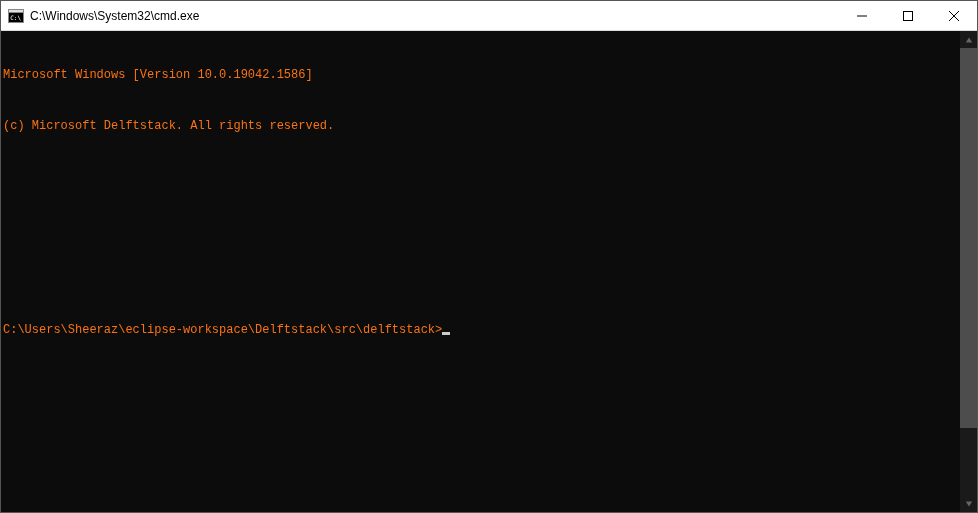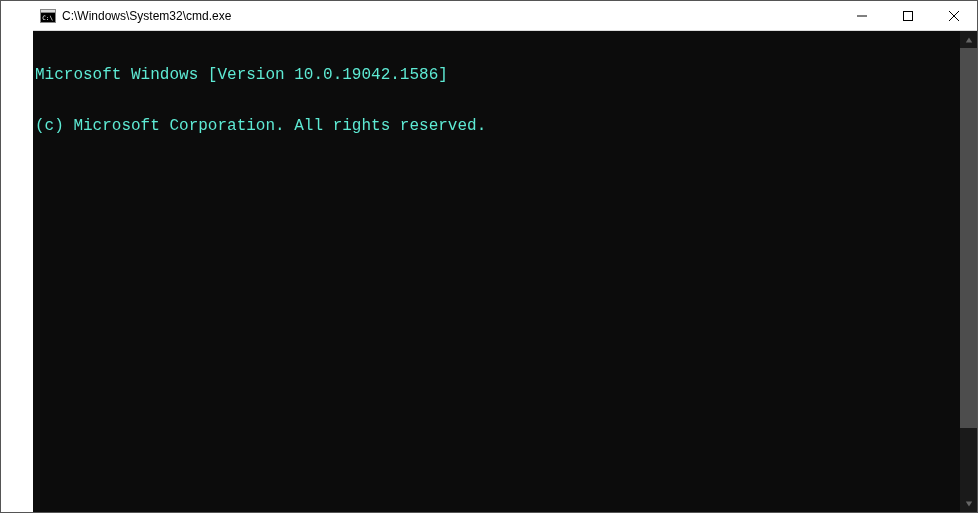--- a/index.html
+++ b/index.html
@@ -14,21 +14,20 @@
       font-family: "Segoe UI", Tahoma, sans-serif;
       background: #fff;
     }
     .window {
       width: 978px;
       height: 513px;
       border: 1px solid #555;
       display: flex;
       flex-direction: column;
       background: #fff;
-      padding-left: 32px;
     }
     
     .titlebar {
       height: 30px;
       background: #ffffff;
       display: flex;
       align-items: center;
       border-bottom: 1px solid #dcdcdc;
       flex-shrink: 0;
     }
@@ -75,23 +74,23 @@
     
     .client {
       flex: 1;
       display: flex;
       background: #0c0c0c;
       min-height: 0;
     }
     .terminal {
       flex: 1;
       background: #0c0c0c;
-      color: #5eead4;
+      color: #f97316;
       font-family: Consolas, "Courier New", monospace;
-      font-size: 16px;
+      font-size: 12px;
       line-height: 17px;
       padding: 2px 0 0 2px;
       white-space: pre;
       overflow: hidden;
     }
     .terminal .line {
       height: 17px;
     }
     .cursor {
       display: inline-block;
@@ -166,24 +165,25 @@
             <line x1="0" y1="0" x2="10" y2="10"></line>
             <line x1="10" y1="0" x2="0" y2="10"></line>
           </svg>
       </button>
     </div>
   </div>
 
   <div class="client">
     <div class="terminal">
       <div class="line">Microsoft Windows [Version 10.0.19042.1586]</div>
-      <div class="line">(c) Microsoft Corporation. All rights reserved.</div>
+      <div class="line">(c) Microsoft Delftstack. All rights reserved.</div>
       <div class="line"></div>
       <div class="line"></div>
       <div class="line"></div>
+      <div class="line"><span>C:\Users\Sheeraz\eclipse-workspace\Delftstack\src\delftstack&gt;</span><span class="cursor"></span></div>
     </div>
 
     <div class="vscroll">
       <div class="arrow">
         <svg viewBox="0 0 10 10">
             <polygon points="5,2 9,8 1,8"></polygon>
           </svg>
       </div>
       <div class="track">
         <div class="thumb"></div>

